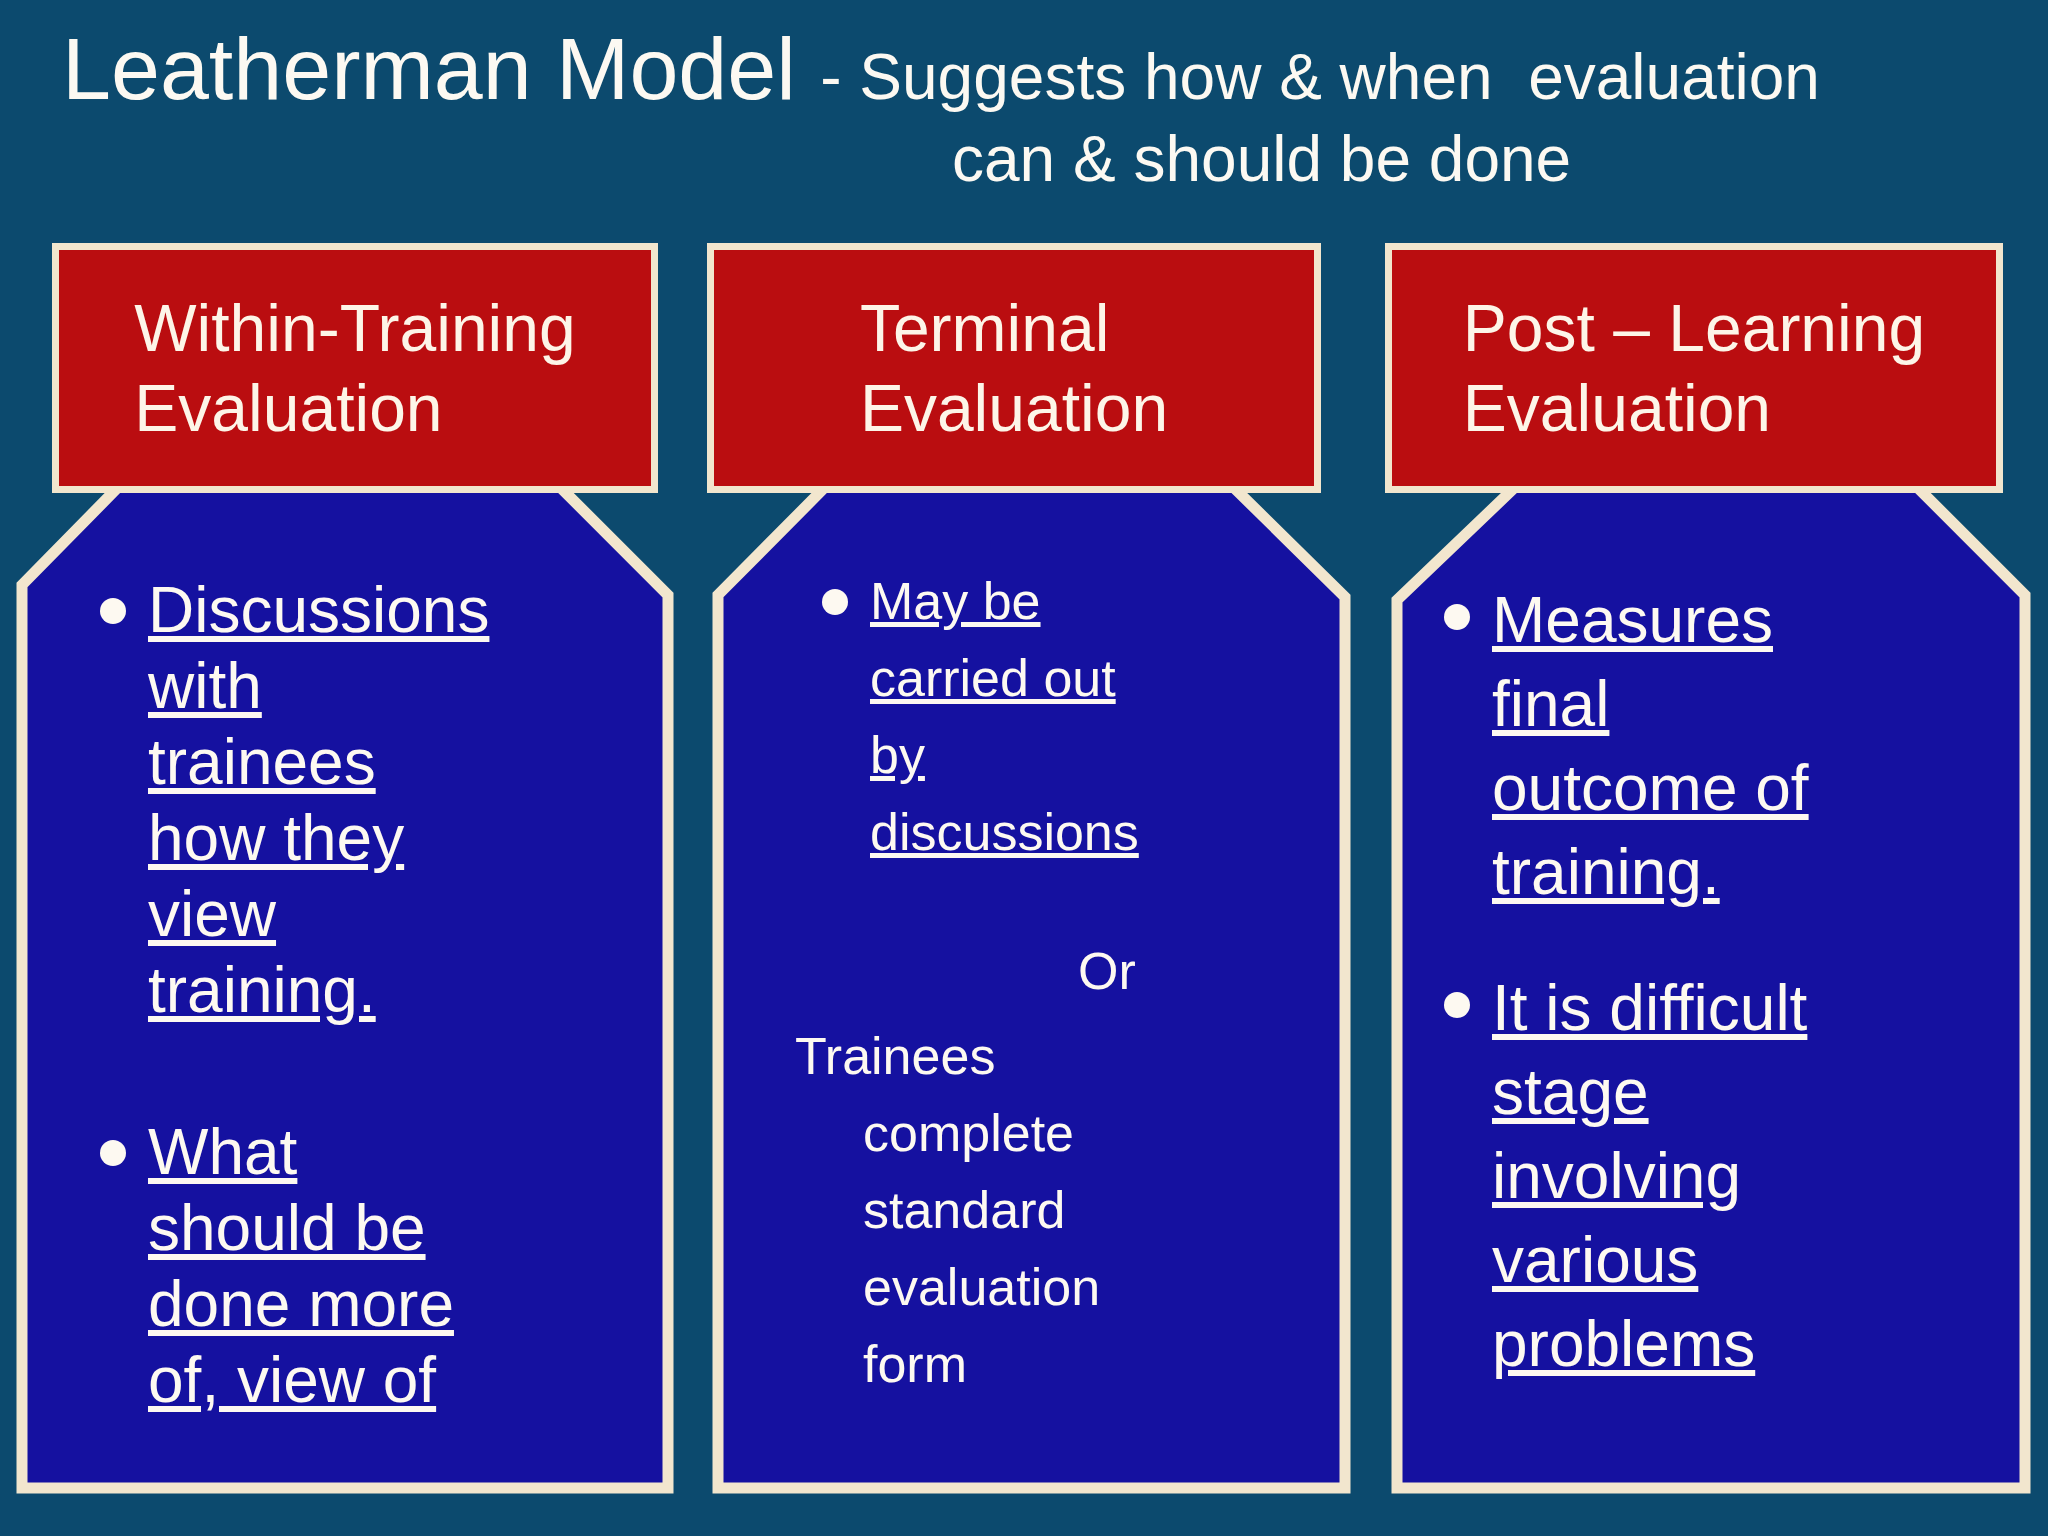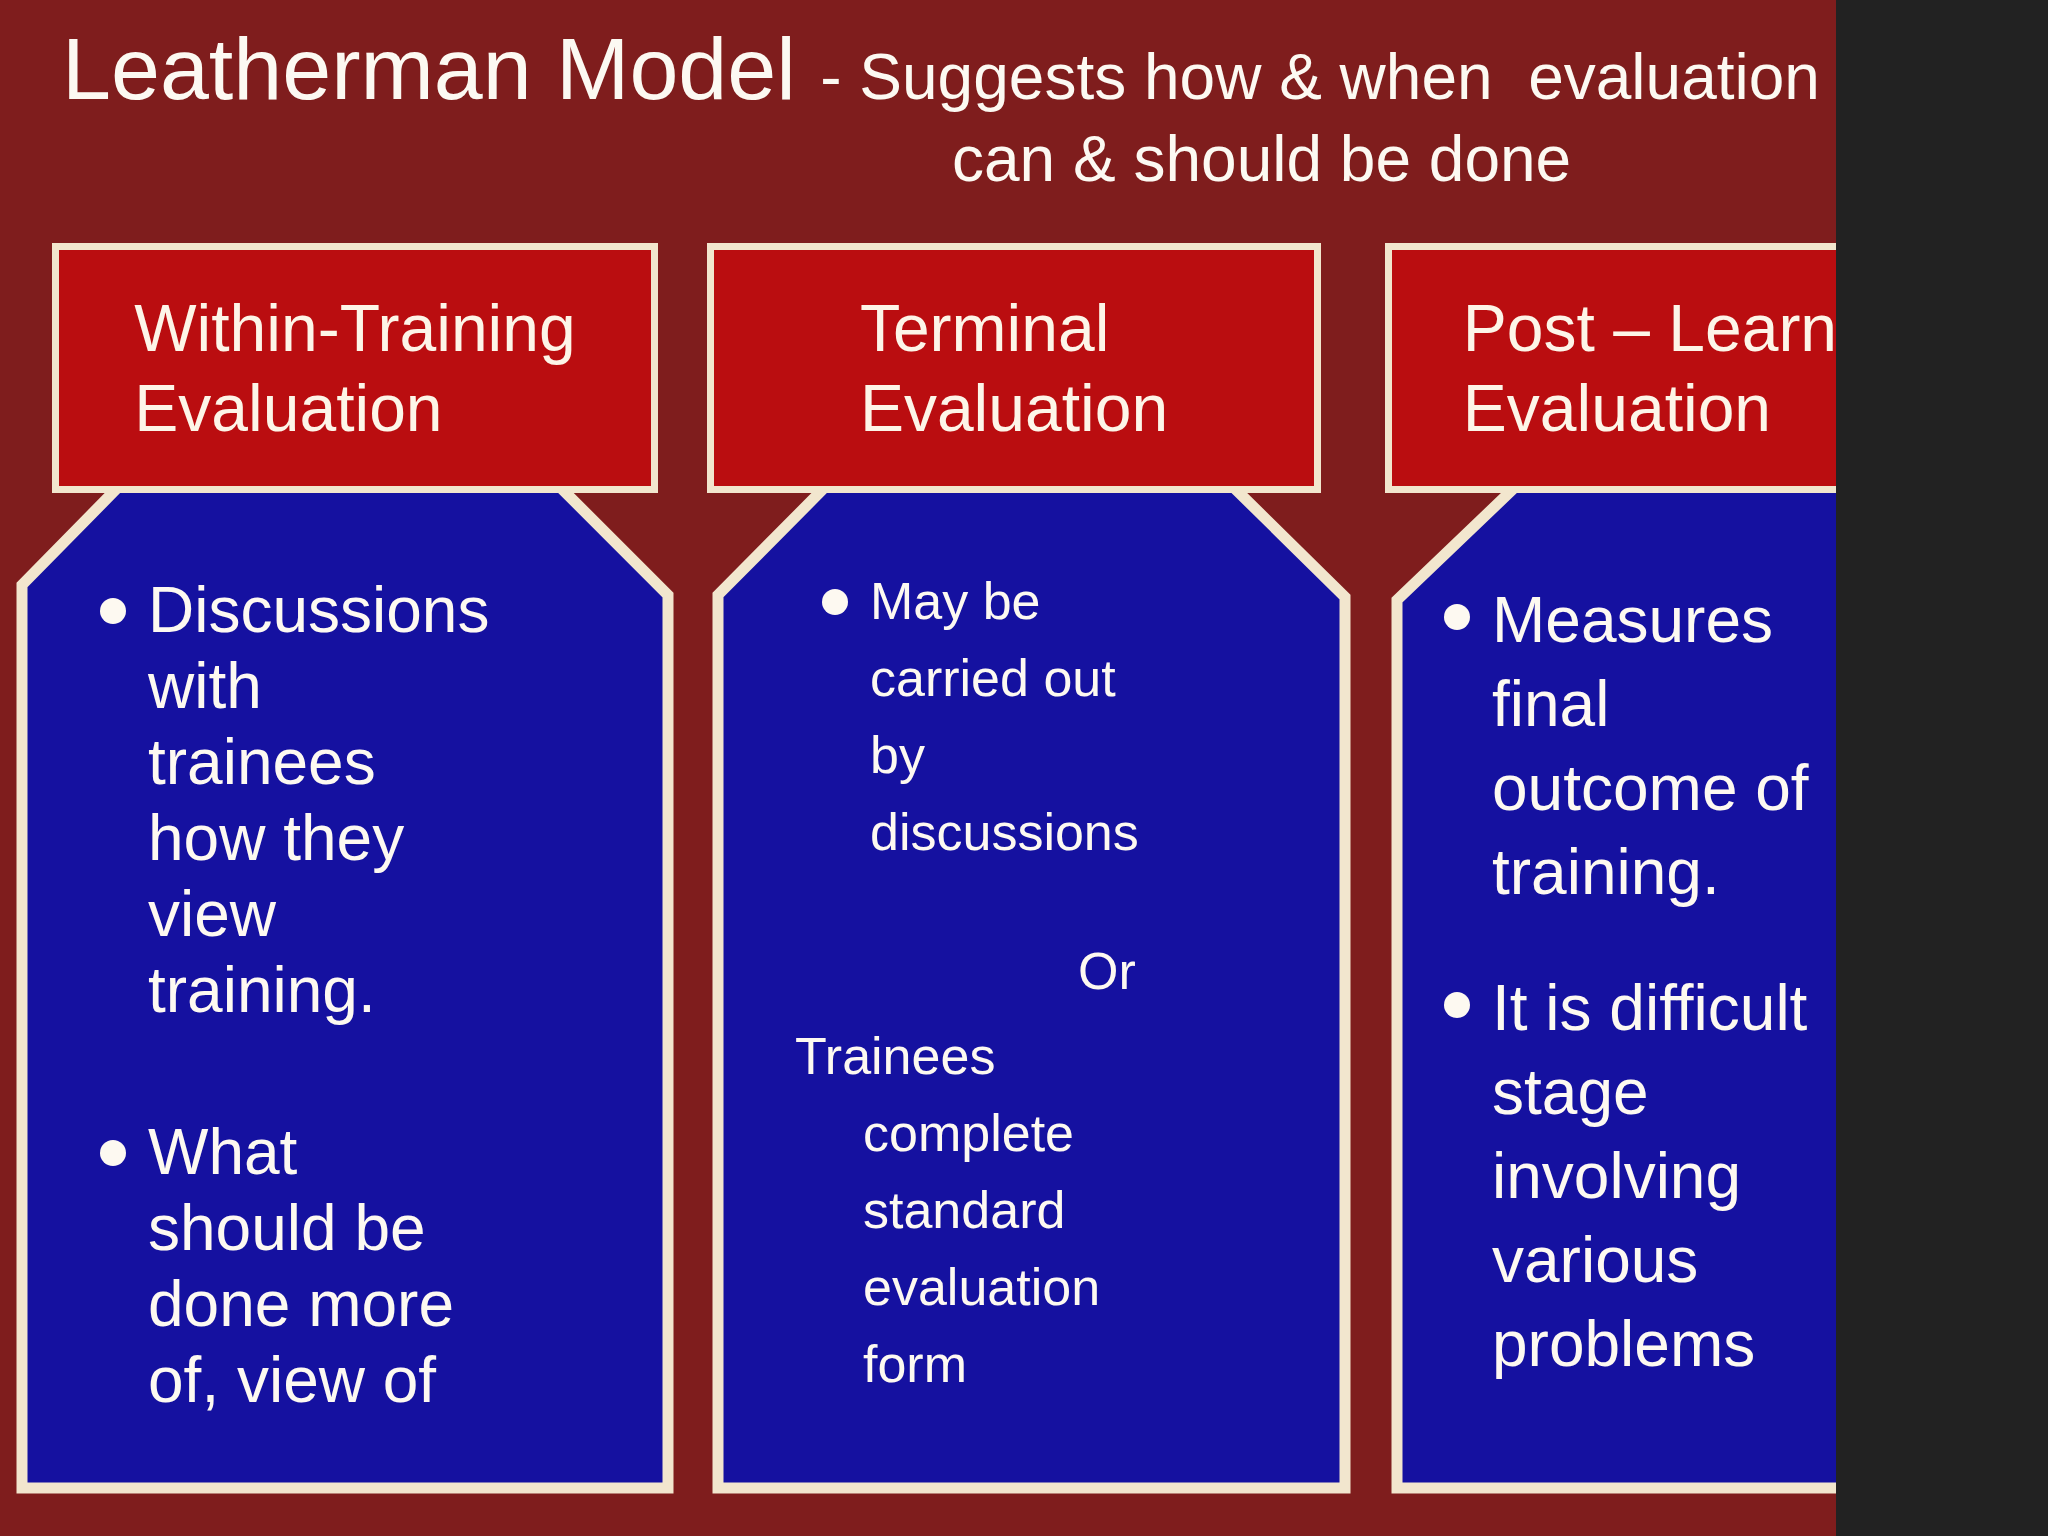--- a/index.html
+++ b/index.html
@@ -1,18 +1,18 @@
 <!DOCTYPE html>
 <html><head>
 <meta charset="utf-8">
 <style>
   html,body{margin:0;padding:0;background:#222;}
   .slide{
-    position:relative;width:1836px;height:1536px;overflow:hidden;
-    background:#7f1d1d;
+    position:relative;width:2048px;height:1536px;overflow:hidden;
+    background:#0c4a6e;
     font-family:"Liberation Sans","DejaVu Sans",sans-serif;
     color:#FDF9F1;
   }
   
   .title-line1{position:absolute;left:62px;top:14px;white-space:pre;line-height:110px;}
   .title-main{font-size:88px;color:#FCF9F2;}
   .title-sub{font-size:64px;color:#FCF9F2;}
   .title-line2{position:absolute;left:952px;top:122px;font-size:64px;line-height:74px;color:#FCF9F2;white-space:pre;}
   
   .shapes{position:absolute;left:0;top:0;}
@@ -29,21 +29,21 @@
   
   .body-text{position:absolute;color:#FDF9F1;}
   .bt-1{left:100px;top:572px;width:560px;font-size:64px;line-height:76px;}
   .bt-2{left:795px;top:563px;width:545px;font-size:52px;line-height:77px;}
   .bt-3{left:1444px;top:578px;width:530px;font-size:64px;line-height:84px;}
   .bullet-item{display:flex;align-items:flex-start;}
   .bt-1 .bullet-item + .bullet-item{margin-top:86px;}
   .bt-3 .bullet-item + .bullet-item{margin-top:52px;}
   .dot{flex:0 0 auto;width:26px;height:26px;border-radius:50%;background:#FDF9F1;margin-top:26px;margin-right:22px;}
   .bt-2 .bullet-item .dot{margin-left:27px;}
-  .btext{white-space:pre-line;}
+  .btext{white-space:pre-line;text-decoration:underline;}
   .or-line{margin-top:62px;margin-left:283px;white-space:pre-line;}
   .hanging{margin-top:8px;padding-left:68px;text-indent:-68px;white-space:pre-line;}
 </style>
 </head>
 <body>
 
 <div class="slide">
 
   <div class="title-line1"><span class="title-main">Leatherman Model </span><span class="title-sub">- Suggests how &amp; when  evaluation</span></div>
   <div class="title-line2">can &amp; should be done</div>

